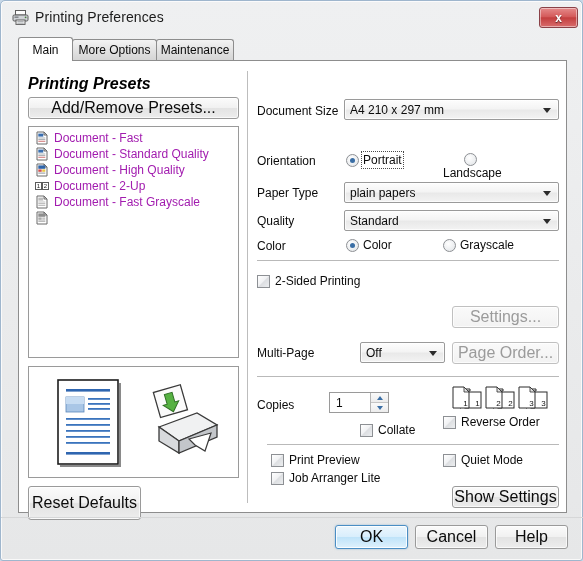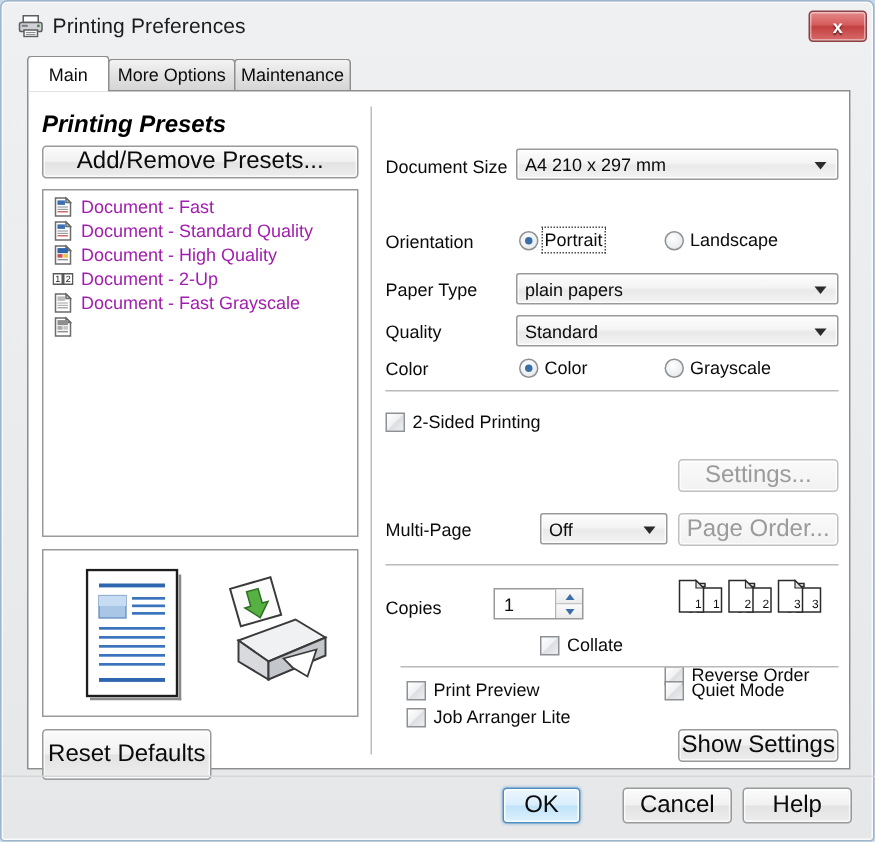--- a/index.html
+++ b/index.html
@@ -466,21 +466,21 @@
     <div class="combo" style="left:325px; top:38px; width:215px; height:21px;">
       <span class="ctext">A4 210 x 297 mm</span>
       <span class="carrow"></span>
     </div>
 
     <div class="lbl" style="left:238px; top:93px;">Orientation</div>
     <div class="radio-wrap" style="left:327px; top:92px;">
       <span class="radio on"></span>
       <span class="radio-lbl focus">Portrait</span>
     </div>
-    <div class="radio-wrap" style="left:424px; top:92px;">
+    <div class="radio-wrap" style="left:424px; top:92px;flex-direction:column;">
       <span class="radio"></span>
       <span class="radio-lbl">Landscape</span>
     </div>
 
     <div class="lbl" style="left:238px; top:125px;">Paper Type</div>
     <div class="combo" style="left:325px; top:121px; width:215px; height:21px;">
       <span class="ctext">plain papers</span>
       <span class="carrow"></span>
     </div>
 
@@ -556,21 +556,21 @@
           <path d="M16 1 l5 5 h-5 z" fill="#e3e3e3" stroke="#2b2b2b" stroke-width="0.8"></path>
           <text x="17.5" y="19.5" font-family="Liberation Sans, sans-serif" font-size="8" text-anchor="middle" fill="#111">3</text>
         </g>
       </svg>
     </div>
 
     <div class="cb-wrap" style="left:341px; top:362px;">
       <span class="cb"></span>
       <span class="cb-lbl">Collate</span>
     </div>
-    <div class="cb-wrap" style="left:424px; top:382px;">
+    <div class="cb-wrap" style="left:424px; top:354px;">
       <span class="cb"></span>
       <span class="cb-lbl">Reverse Order</span>
     </div>
 
     <div class="hsep" style="left:248px; top:383px; width:292px;"></div>
 
     <div class="cb-wrap" style="left:252px; top:392px;">
       <span class="cb"></span>
       <span class="cb-lbl">Print Preview</span>
     </div>
@@ -581,17 +581,17 @@
     <div class="cb-wrap" style="left:252px; top:410px;">
       <span class="cb"></span>
       <span class="cb-lbl">Job Arranger Lite</span>
     </div>
 
     <div class="btn" style="left:433px; top:425px; width:107px; height:22px;">Show Settings</div>
 
   </div>
 
   <div class="footer-sep"></div>
-  <div class="btn default" style="left:334px; top:524px; width:52px; height:24px;">OK</div>
+  <div class="btn default" style="left:334px; top:524px; width:73px; height:24px;">OK</div>
   <div class="btn" style="left:414px; top:524px; width:73px; height:24px;">Cancel</div>
   <div class="btn" style="left:494px; top:524px; width:73px; height:24px;">Help</div>
 
 </div>
 
 </body></html>

